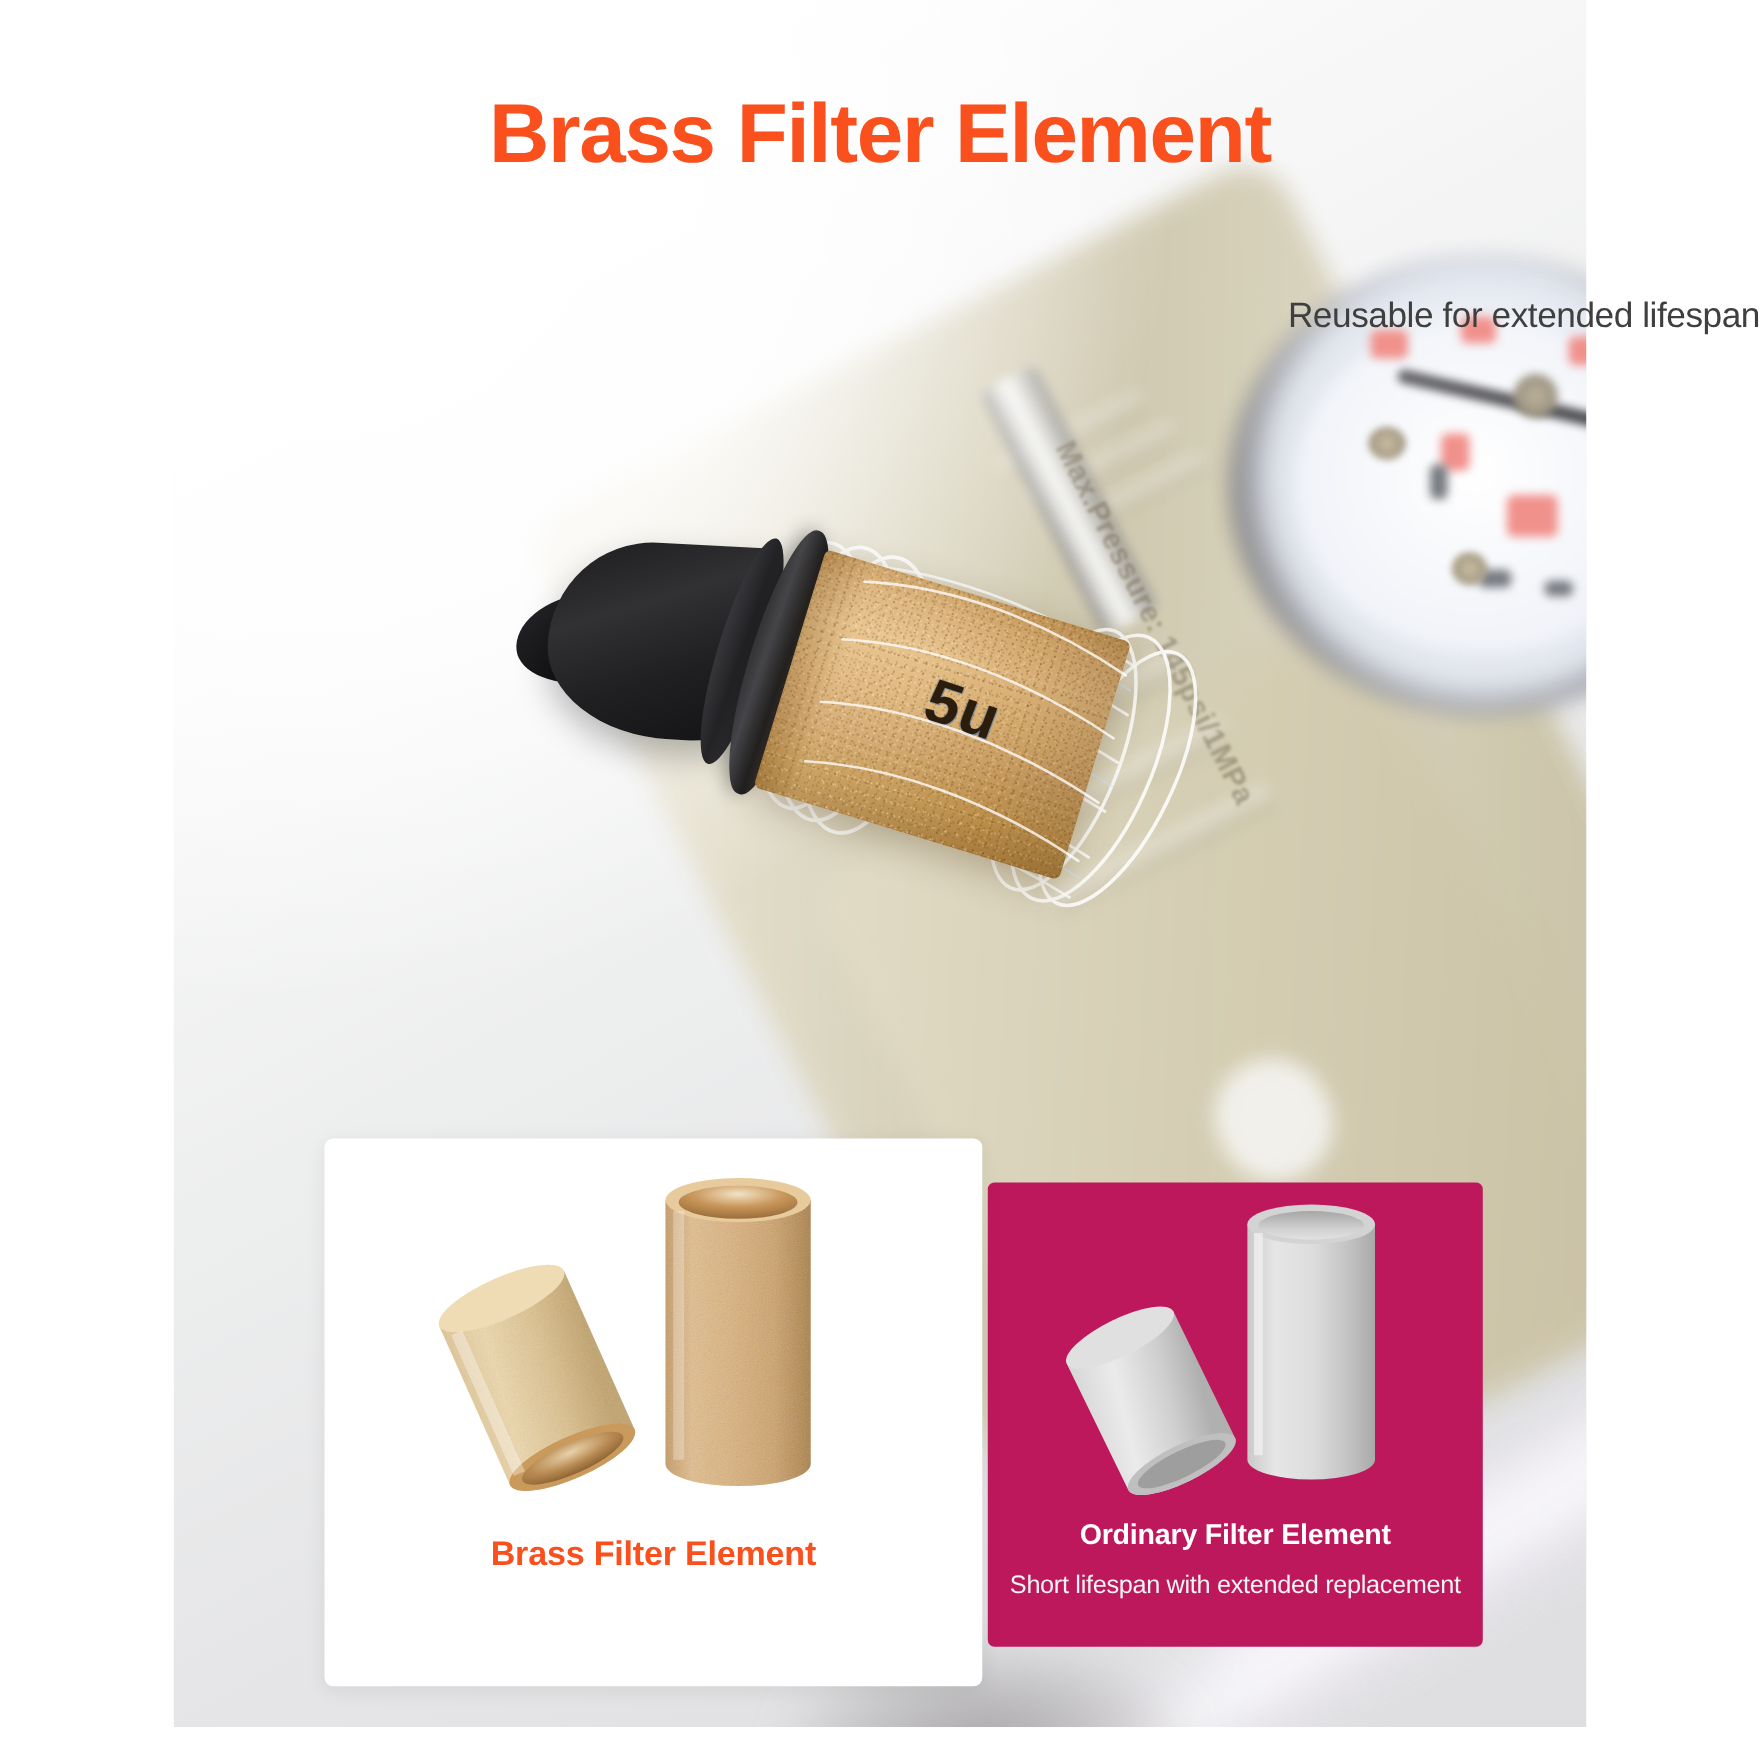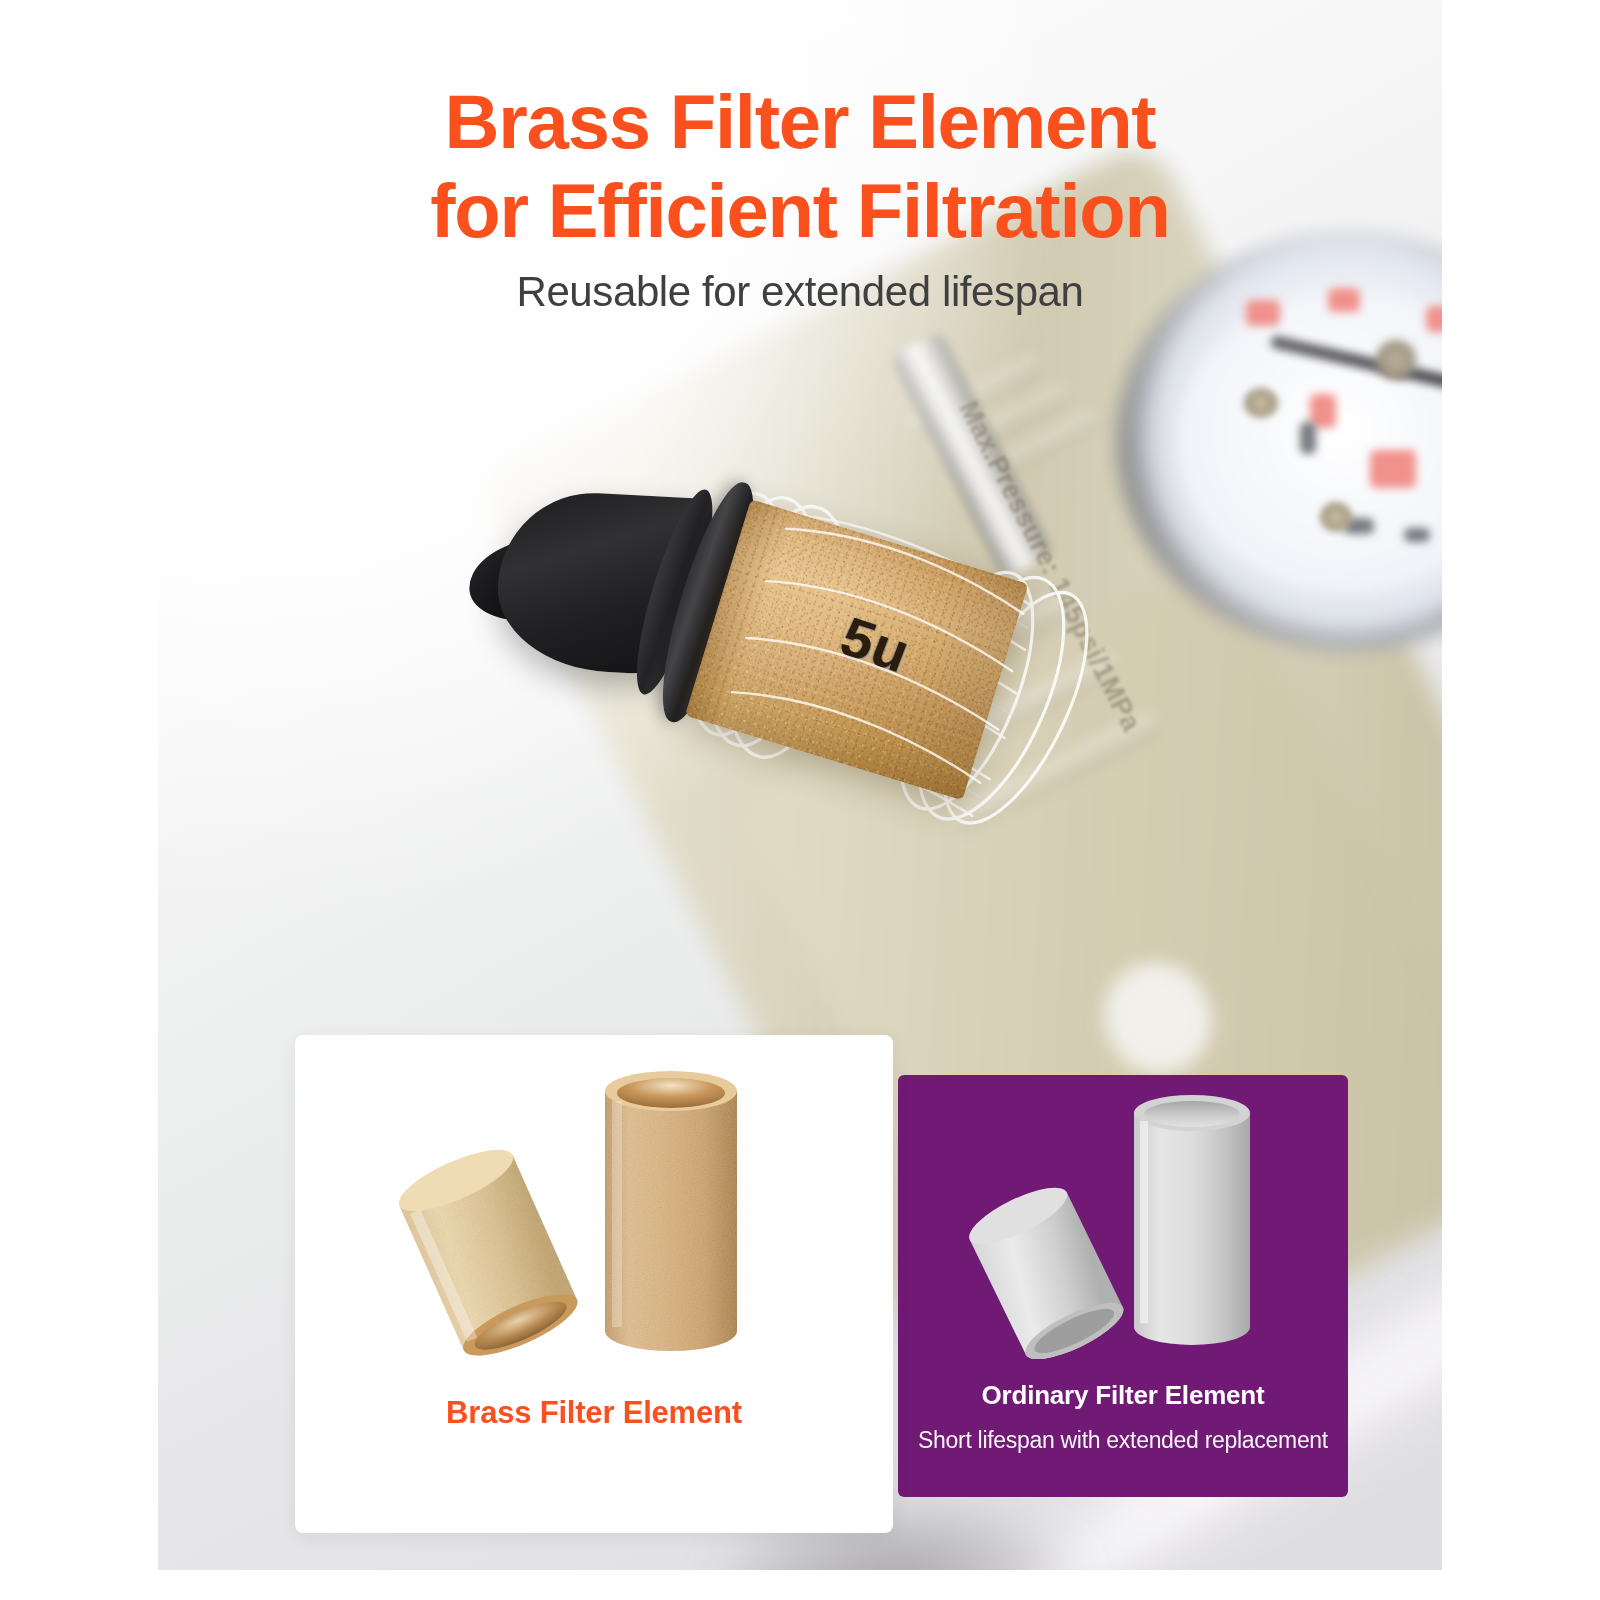--- a/index.html
+++ b/index.html
@@ -369,21 +369,21 @@
     pointer-events: none;
   }
 
   
   .cmp-gray {
     position: absolute;
     left: 898px;
     top: 1075px;
     width: 450px;
     height: 422px;
-    background: #701a75;
+    background: #be185d;
     border-radius: 6px;
   }
   .cmp-white {
     position: absolute;
     left: 295px;
     top: 1035px;
     width: 598px;
     height: 498px;
     background: #ffffff;
     border-radius: 8px;
@@ -444,23 +444,23 @@
     line-height: 1.17;
     letter-spacing: -1.2px;
     font-family: "Liberation Sans", sans-serif;
   }
   .headline .ln { display: block; }
   .subhead {
     position: absolute;
     left: 0;
     top: 268px;
     width: 1600px;
-    text-align: center;
+    text-align: right;
     color: #3f3f3f;
-    font-size: 42px;
+    font-size: 32px;
     letter-spacing: -0.4px;
     font-family: "Liberation Sans", sans-serif;
   }
 </style>
 </head>
 <body>
 
 <div id="stage">
 
   <div class="photo-plate">
@@ -652,17 +652,16 @@
         <ellipse cx="118" cy="287" rx="50" ry="14" fill="url(#brassBore2)"></ellipse>
         <ellipse cx="118" cy="128" rx="62" ry="19" fill="#efdcb4"></ellipse>
         <path d="M 68 140 L 68 280" stroke="#ffffff" stroke-opacity="0.35" stroke-width="11" fill="none"></path>
       </g>
     </svg>
     <div class="cap-title white-title">Brass Filter Element</div>
   </div>
 
   <div class="headline">
     <span class="ln">Brass Filter Element</span>
-    <span class="ln">for Efficient Filtration</span>
   </div>
   <div class="subhead">Reusable for extended lifespan</div>
 
 </div>
 
 </body></html>

